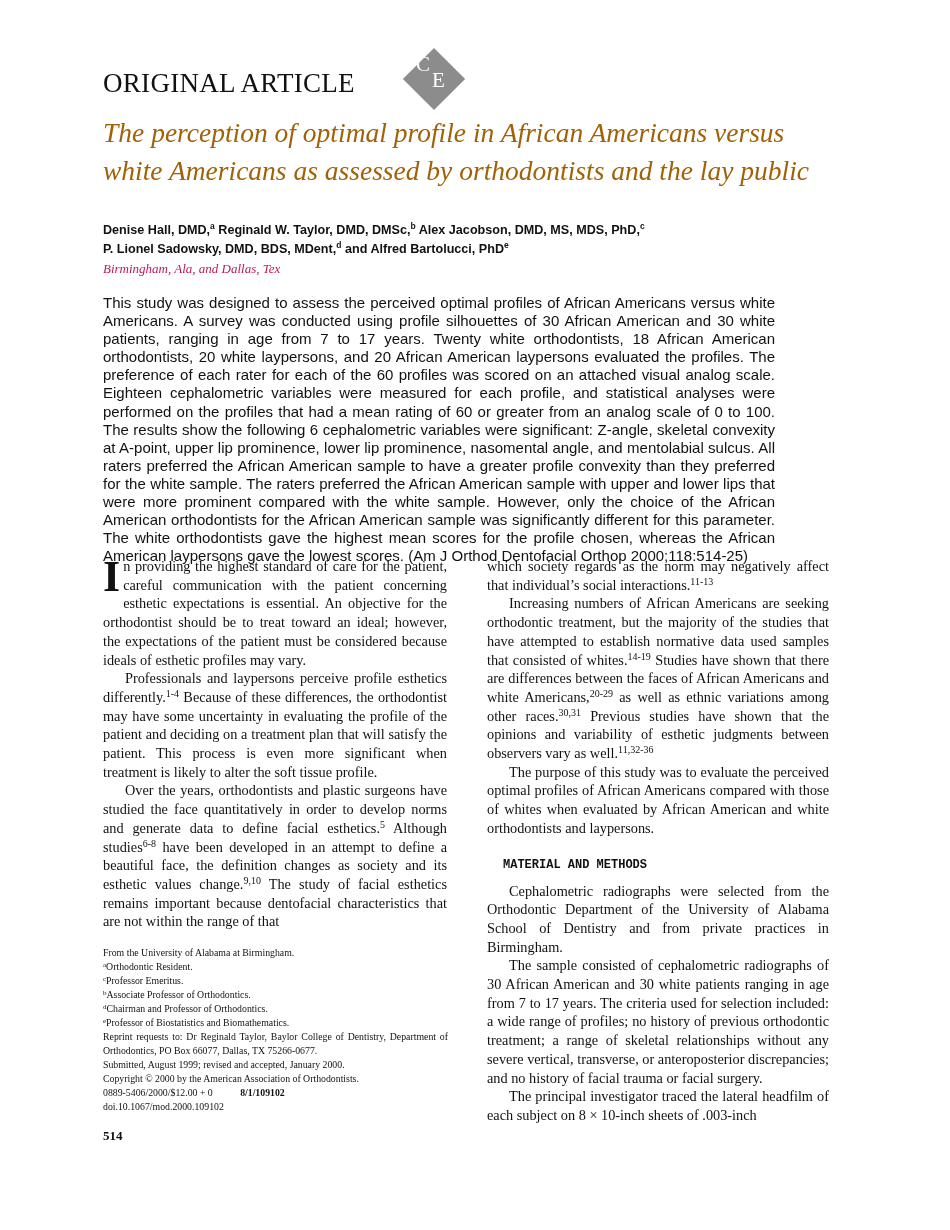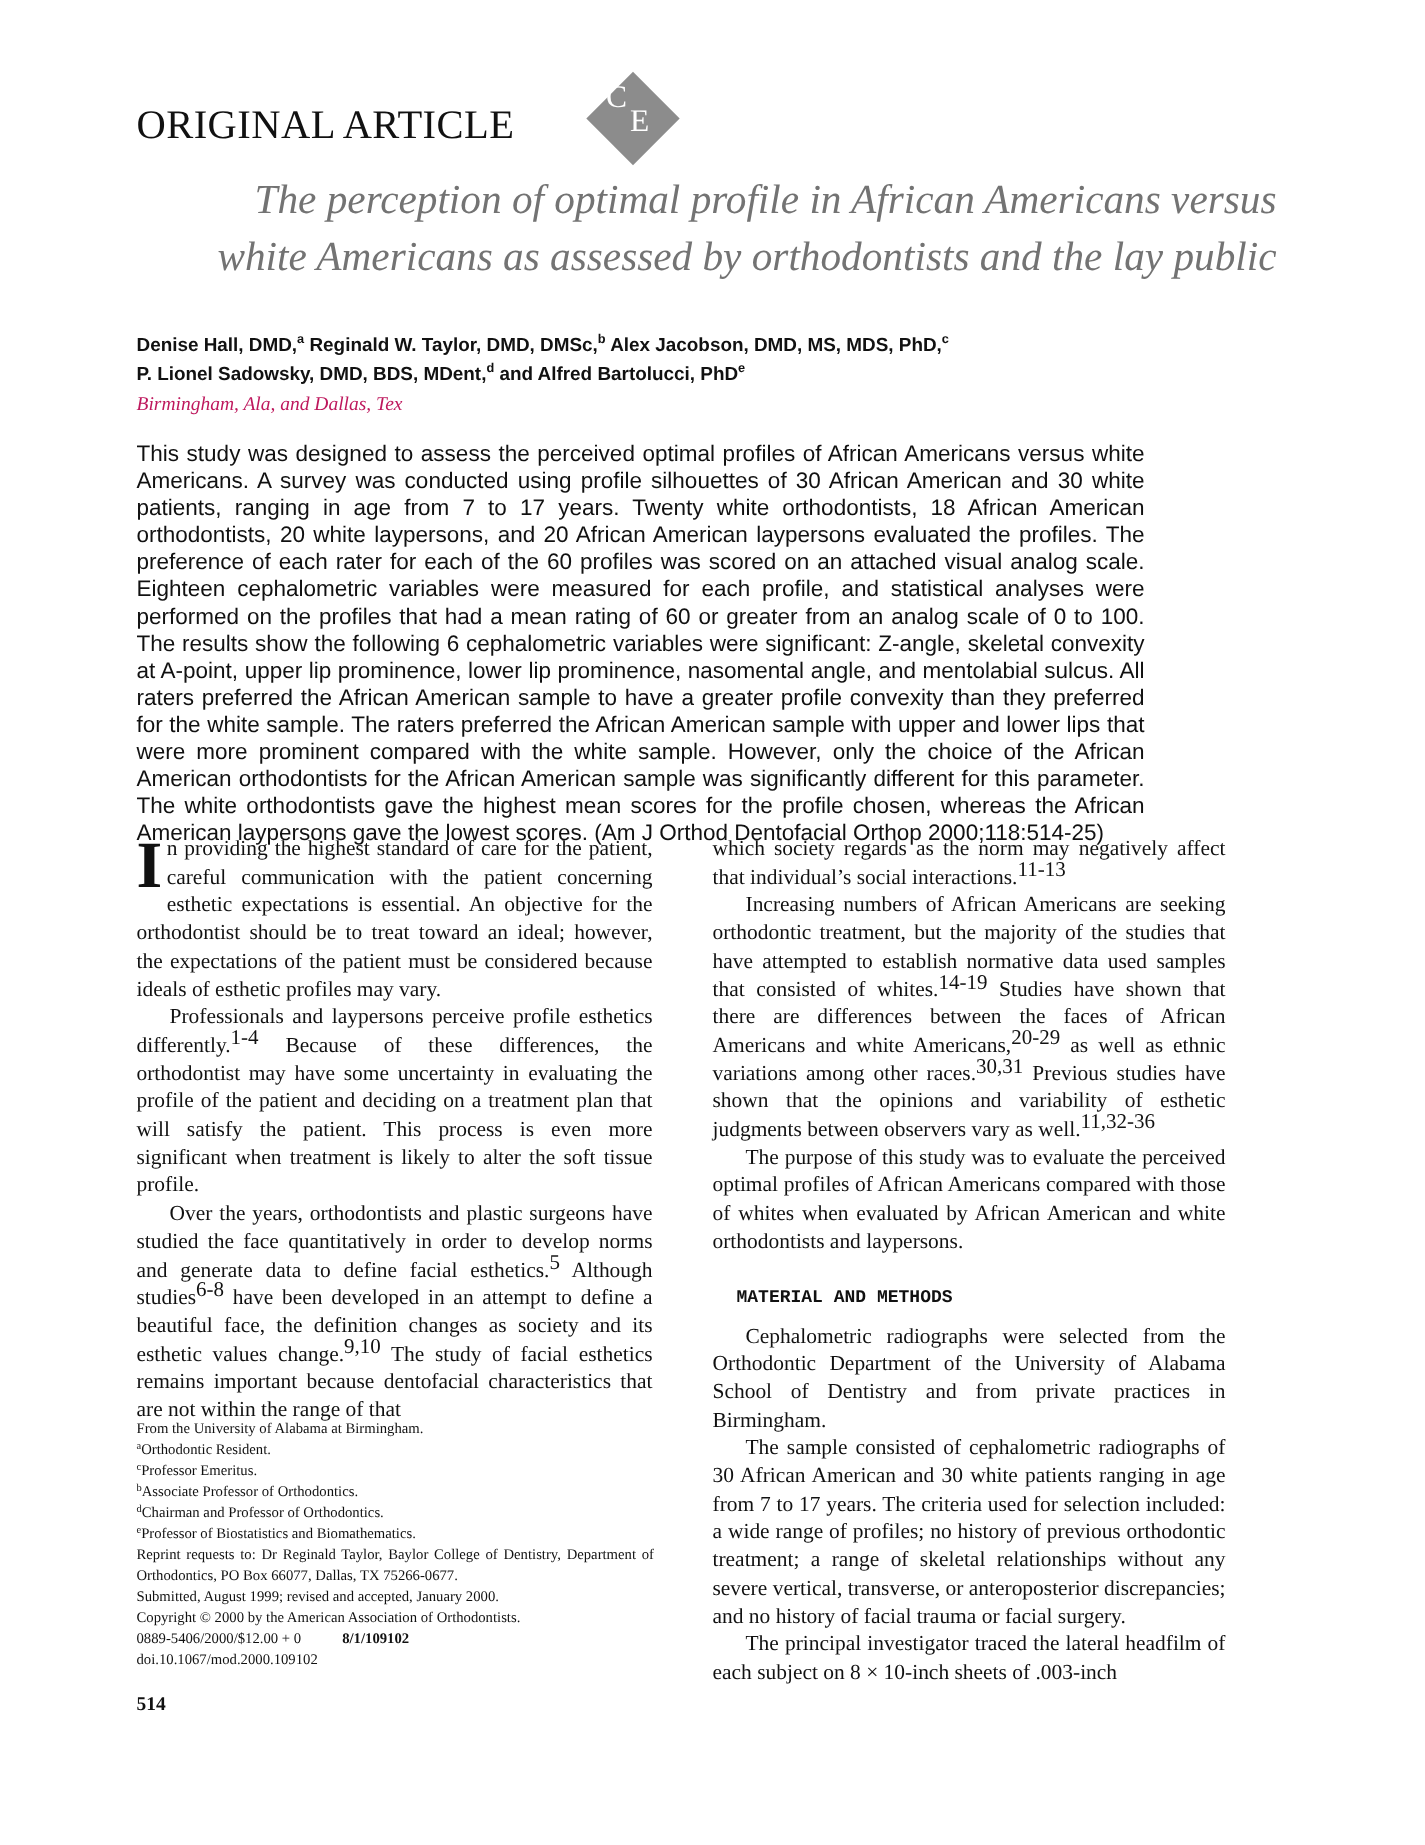--- a/index.html
+++ b/index.html
@@ -1,39 +1,39 @@
 <!DOCTYPE html>
 <html><head>
   <meta charset="utf-8">
   <style>
     html, body { margin: 0; padding: 0; background: #ffffff; }
     body { width: 950px; height: 1230px; position: relative; overflow: hidden; color: #111; }
-    .page { position: absolute; left: 0; top: 0; width: 832px; height: 1230px; }
+    .page { position: absolute; left: 12px; top: 0; width: 832px; height: 1230px; }
 
     .header-row { position: absolute; left: 91px; top: 58px; height: 50px; display: flex; align-items: center; }
     .section-label { font-family: "Liberation Serif", "DejaVu Serif", serif; font-size: 27px; letter-spacing: 0.3px; color: #111; }
     .ce-badge { position: absolute; left: 300px; top: -10px; width: 62px; height: 62px; }
     .ce-diamond { position: absolute; left: 9px; top: 9px; width: 44px; height: 44px; background: #8c8c8c; transform: rotate(45deg); }
     .ce-c { position: absolute; left: 13px; top: 4px; font-family: "Liberation Serif", serif; font-size: 21px; color: #fff; }
     .ce-e { position: absolute; left: 29px; top: 20px; font-family: "Liberation Serif", serif; font-size: 21px; color: #fff; }
 
-    .title { position: absolute; left: 91px; top: 114px; width: 760px; font-family: "Liberation Serif", "DejaVu Serif", serif; font-style: italic; font-size: 27.5px; line-height: 38px; color: #737373; margin: 0; font-weight: normal; text-align: right; }
+    .title { position: absolute; left: 91px; top: 114px; width: 760px; font-family: "Liberation Serif", "DejaVu Serif", serif; font-style: italic; font-size: 27.5px; line-height: 38px; color: #a16207; margin: 0; font-weight: normal; }
 
     .authors { position: absolute; left: 91px; top: 221px; width: 740px; font-family: "Liberation Sans", "DejaVu Sans", sans-serif; font-weight: bold; font-size: 12.6px; line-height: 19px; color: #111; }
     .authors sup { font-size: 8.5px; line-height: 0; }
     .location { position: absolute; left: 91px; top: 260px; font-family: "Liberation Serif", serif; font-style: italic; font-size: 13px; line-height: 18px; color: #be185d; }
 
     .abstract { position: absolute; left: 91px; top: 294px; width: 672px; font-family: "Liberation Sans", "DejaVu Sans", sans-serif; font-size: 15px; line-height: 18.1px; text-align: justify; color: #111; margin: 0; }
 
     .col { position: absolute; top: 557px; font-family: "Liberation Serif", "DejaVu Serif", serif; font-size: 14.3px; line-height: 18.7px; text-align: justify; color: #111; hyphens: none; }
     .col-left { left: 91px; width: 344px; }
     .col-right { left: 475px; width: 342px; }
     .col p { margin: 0; text-indent: 22px; }
     .col p.noindent { text-indent: 0; }
-    .col sup { font-size: 14px; line-height: 0; vertical-align: 5px; }
+    .col sup { font-size: 10px; line-height: 0; vertical-align: 5px; }
     .dropcap { float: left; font-family: "Liberation Serif", serif; font-weight: bold; font-size: 44px; line-height: 36px; margin: 2px 3px 0 0; }
     .section-heading { font-family: Liberation Mono, monospace; font-weight: bold; font-size: 12px; line-height: 18px; margin: 18px 0 8px 16px; text-indent: 0; }
 
     .footnotes { position: absolute; left: 91px; top: 946px; width: 345px; font-family: "Liberation Serif", "DejaVu Serif", serif; font-size: 9.8px; line-height: 14px; color: #111; }
     .footnotes div { text-align: justify; }
     .footnotes sup { font-size: 7px; line-height: 0; vertical-align: 3px; }
     .footnotes b { font-weight: bold; margin-left: 20px; }
     .page-number { position: absolute; left: 91px; top: 1128px; font-family: Liberation Serif, serif; font-weight: bold; font-size: 13px; color: #111; }
   </style>
 </head>

